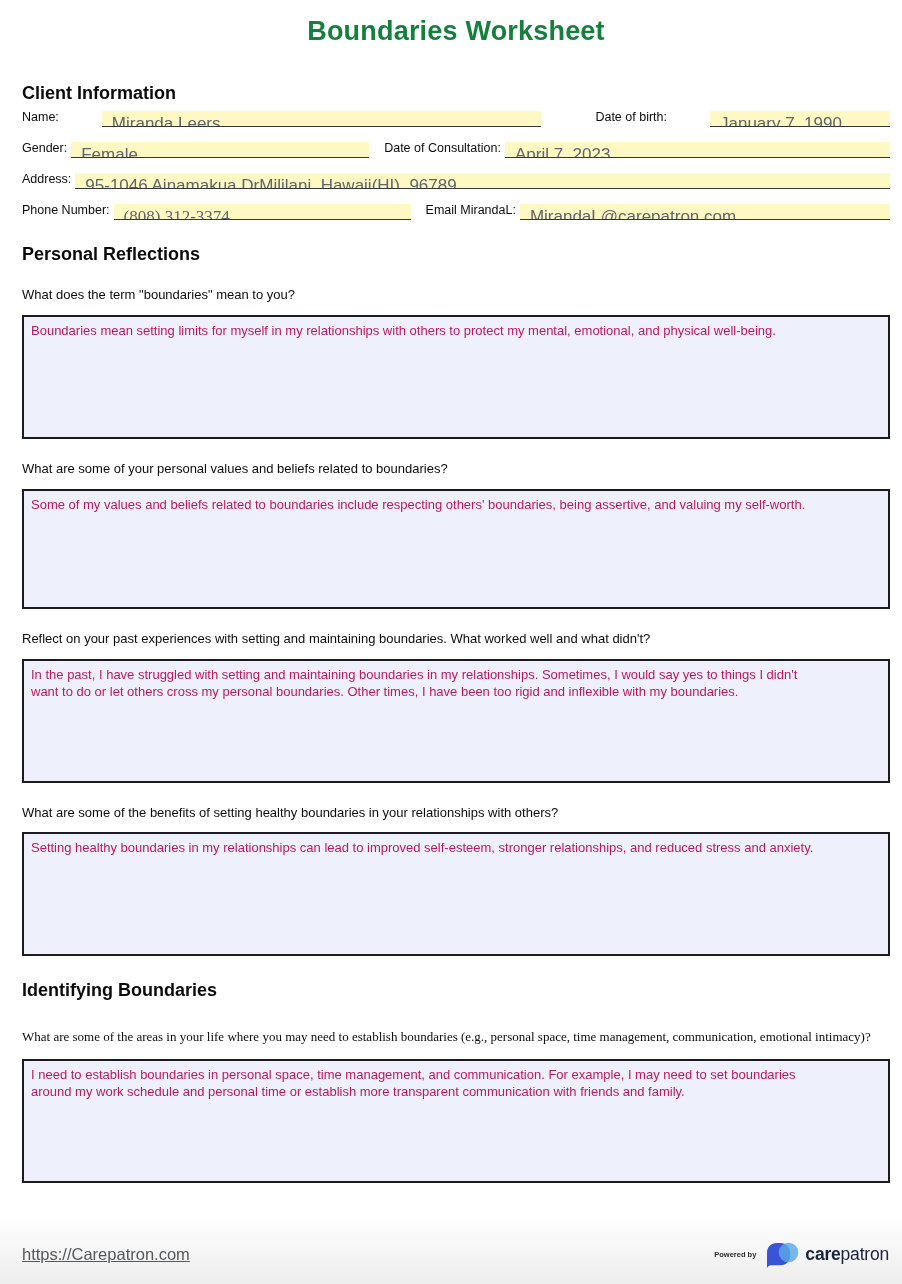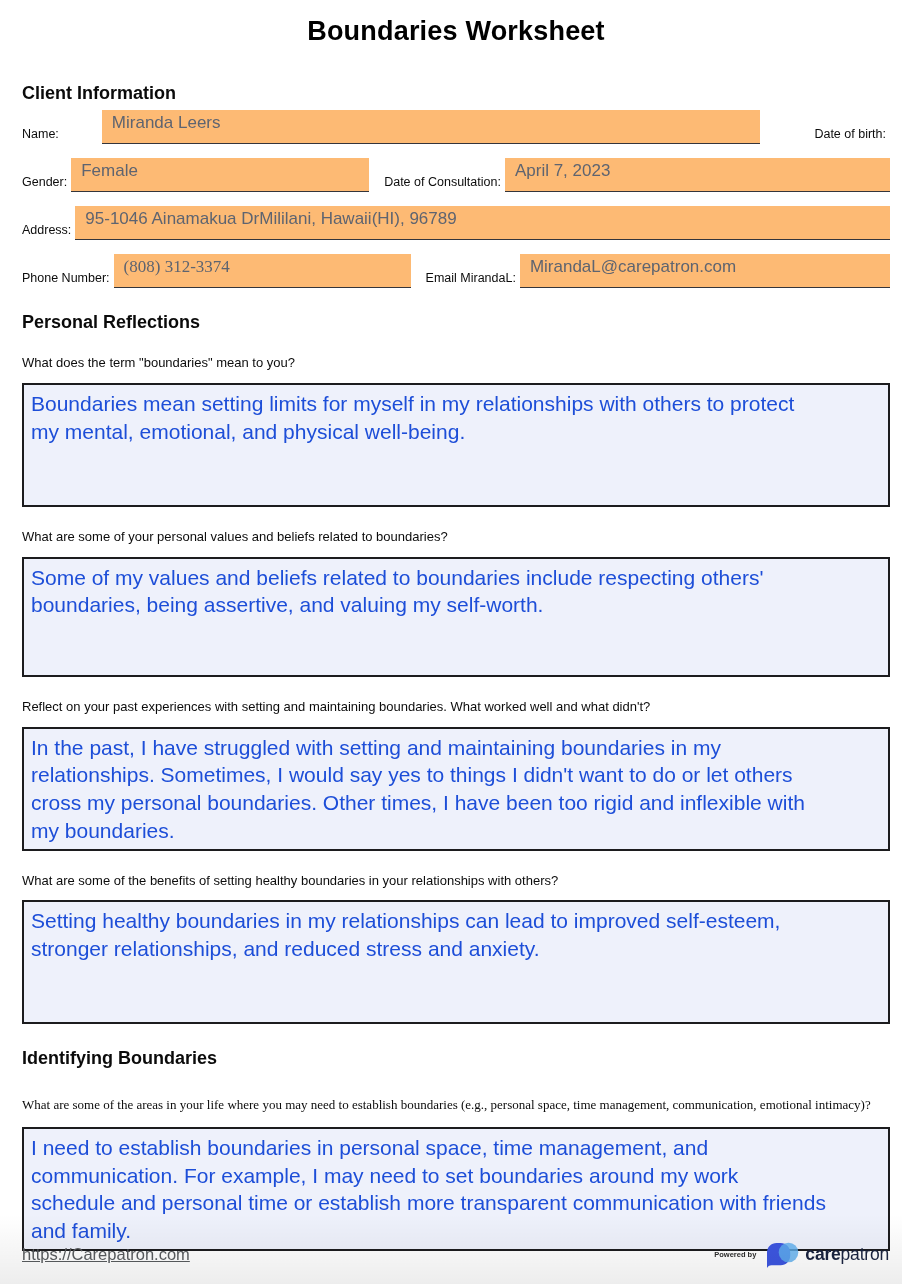--- a/index.html
+++ b/index.html
@@ -21,21 +21,21 @@
     background: linear-gradient(to bottom, rgba(0,0,0,0), rgba(0,0,0,0.07));
     pointer-events: none;
   }
   .content { padding: 0 12px 0 22px; }
 
   h1.title {
     margin-top: 16px;
     text-align: center;
     font-size: 27px;
     font-weight: bold;
-    color: #000000;
+    color: #15803d;
     letter-spacing: 0.2px;
   }
   h2.section {
     font-size: 18px;
     font-weight: bold;
     color: #0b0b0b;
   }
   .client-heading { margin-top: 36px; }
   .pr-heading { margin-top: 24px; }
   .ib-heading { margin-top: 24px; }
@@ -47,25 +47,25 @@
   }
   .info-row:first-of-type { margin-top: 6px; gap: 39px; }
   .info-label {
     font-size: 12.5px;
     color: #0c0c0c;
     white-space: nowrap;
     padding-bottom: 3px;
     margin-right: 4px;
   }
   .field {
-    background: #fdba74;
+    background: #fef9c3;
     border-bottom: 1.5px solid #34353b;
     font-size: 17px;
     color: #5e6470;
-    height: 34px;
+    height: 16px;
     padding: 3px 20px 1px 10px;
     white-space: nowrap;
     overflow: hidden;
   }
   .grow { flex: 1 1 auto; }
   .w-gender { width: 298px; }
   .w-dob { width: 180px; }
   .w-phone { width: 297px; font-family: Liberation Serif, serif; }
   .ml { margin-left: 15px; }
 
@@ -75,22 +75,22 @@
     font-size: 13px;
     color: #0c0c0c;
     line-height: 1.45;
   }
   .question.tall { line-height: 2.35; margin-bottom: 6px; font-family: Liberation Serif, serif; }
   .answer-box {
     border: 2px solid #1c1c1e;
     background: #eef1fb;
     height: 124px;
     padding: 5px 60px 5px 7px;
-    font-size: 21px;
-    color: #1d4ed8;
+    font-size: 13px;
+    color: #be185d;
     line-height: 1.32;
     overflow: hidden;
   }
   .answer-box.short { height: 120px; }
 
   .footer {
     position: absolute;
     left: 22px;
     right: 13px;
     bottom: 14px;
@@ -130,20 +130,21 @@
   <div class="content">
 
     <h1 class="title">Boundaries Worksheet</h1>
 
     <h2 class="section client-heading">Client Information</h2>
 
     <div class="info-row">
       <span class="info-label">Name:</span>
       <div class="field grow">Miranda Leers</div>
       <span class="info-label ml">Date of birth:</span>
+      <div class="field w-dob">January 7, 1990</div>
     </div>
 
     <div class="info-row">
       <span class="info-label">Gender:</span>
       <div class="field w-gender">Female</div>
       <span class="info-label ml">Date of Consultation:</span>
       <div class="field grow">April 7, 2023</div>
     </div>
 
     <div class="info-row">

